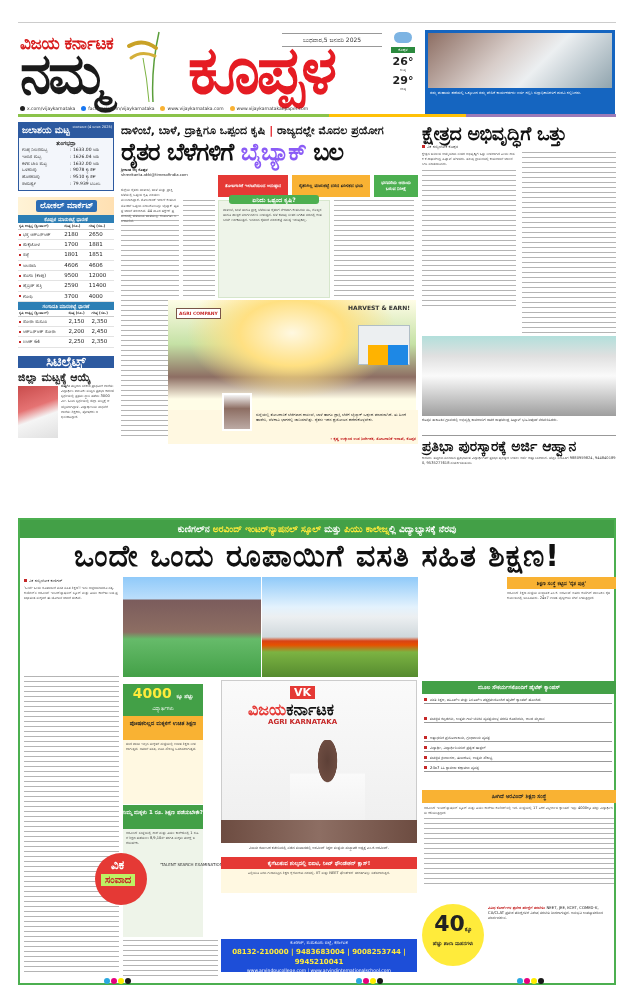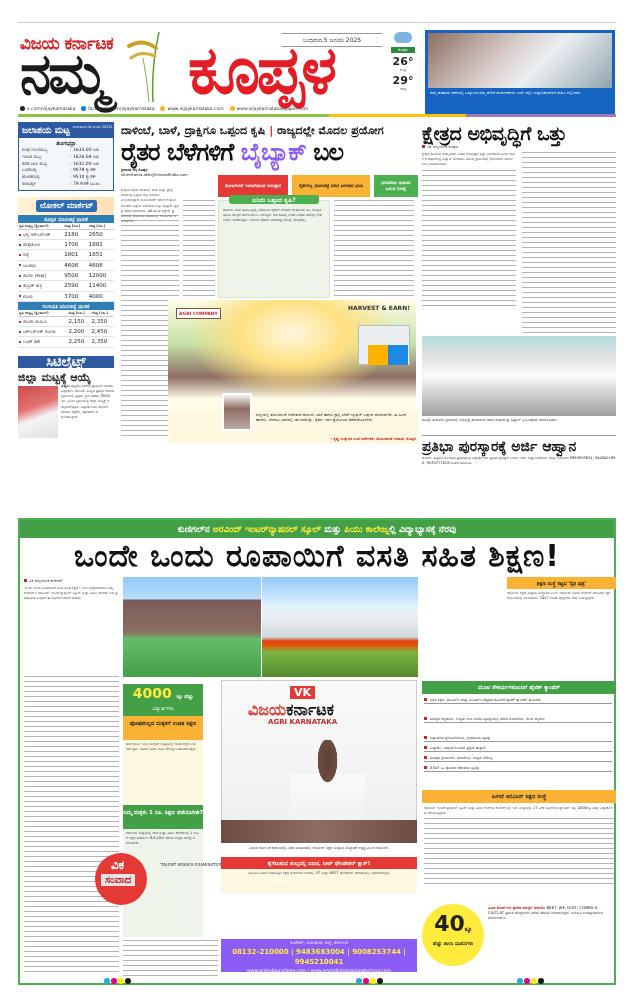--- a/index.html
+++ b/index.html
@@ -87,33 +87,33 @@
 #stat{left:123px;top:684px;width:80px;height:32px;background:#43a047;color:#fff;text-align:center}
 #stat .n{font-size:14px;font-weight:bold;color:#ffeb3b;line-height:18px}
 #stat .n small{font-size:5px;color:#fff}
 #stat .l{font-size:5px}
 #free-h{left:123px;top:716px;width:80px;height:24px;background:#f9b233;font-size:5.5px;font-weight:bold;text-align:center;padding-top:3px;line-height:8px}
 #free-box{left:123px;top:740px;width:80px;height:64px;background:#fff8e1}
 #rs-h{left:123px;top:805px;width:80px;height:24px;background:#43a047;color:#fff;font-size:5.5px;font-weight:bold;text-align:center;padding-top:3px;line-height:8px}
 #rs-box{left:123px;top:829px;width:80px;height:108px;background:#eef4e9}
 #talent{left:160px;top:862px;font-size:4px;line-height:5.5px;color:#333}
 #vkbadge{left:95px;top:853px;width:52px;height:52px;border-radius:50%;background:#e53935}
-#vkbadge .b{position:absolute;left:6px;top:21px;background:#e5e5e5;color:#c62828;font-size:10px;font-weight:bold;padding:0 4px;white-space:nowrap}
+#vkbadge .b{position:absolute;left:6px;top:21px;background:#bef264;color:#c62828;font-size:10px;font-weight:bold;padding:0 4px;white-space:nowrap}
 #vkbadge .t{position:absolute;left:16px;top:5px;color:#fff;font-size:12px;font-weight:bold}
 #interview{left:221px;top:680px;width:196px;height:163px;background:linear-gradient(to bottom,#fafafa 0,#eeeeee 100%);border:1px solid #ccc}
 #vk-logo{left:290px;top:686px;background:#e53935;color:#fff;font-size:11px;font-weight:bold;padding:0 4px}
 #vk-name{left:248px;top:700px;font-size:16px;font-weight:bold;color:#111;white-space:nowrap}
 #vk-name .r{color:#e53935}
 #vk-sub{left:268px;top:718px;font-size:7px;font-weight:bold;color:#c62828}
 #person{left:290px;top:740px;width:75px;height:103px;background:radial-gradient(ellipse at 50% 20%,#5d4037 0,#6d4c41 18%,transparent 19%),linear-gradient(to bottom,transparent 0,transparent 32%,#fafafa 33%,#eeeeee 100%);border-radius:30px 30px 0 0}
 #desk{left:221px;top:820px;width:196px;height:23px;background:linear-gradient(to right,#6d4c41,#8d6e63,#6d4c41)}
 #intcap{left:221px;top:845px;width:196px;font-size:3.8px;text-align:center;line-height:5px}
 #neet{left:221px;top:857px;width:196px;height:12px;background:#e53935;color:#fff;font-size:5.5px;font-weight:bold;text-align:center;line-height:12px}
 #neetbox{left:221px;top:869px;width:196px;height:24px;background:#fff8e1}
-#contact{left:221px;top:939px;width:196px;height:33px;background:#8b5cf6;color:#fff;text-align:center}
+#contact{left:221px;top:939px;width:196px;height:33px;background:#1d4ed8;color:#fff;text-align:center}
 #contact .a{font-size:4.5px;line-height:8px}
 #contact .p{font-size:7px;font-weight:bold;color:#ffeb3b;line-height:10px}
 #contact .w{font-size:4.5px;line-height:7px}
 #tr-h{left:422px;top:681px;width:194px;height:13px;background:#43a047;color:#fff;font-size:5.5px;font-weight:bold;text-align:center;line-height:13px}
 .tritem{position:absolute;left:424px;width:188px;font-size:3.8px;line-height:5px;border-bottom:1px solid #999;padding-bottom:1px}
 .tritem::before{content:"";display:inline-block;width:3px;height:3px;background:#c62828;margin-right:3px;vertical-align:middle}
 #ins-h{left:422px;top:790px;width:194px;height:13px;background:#f9b233;font-size:5.5px;font-weight:bold;text-align:center;line-height:13px}
 #forty{left:422px;top:904px;width:62px;height:62px;border-radius:50%;background:#ffeb3b;text-align:center;padding-top:9px}
 #forty .n{font-size:22px;font-weight:bold;line-height:22px}
 #forty .n small{font-size:6px}

